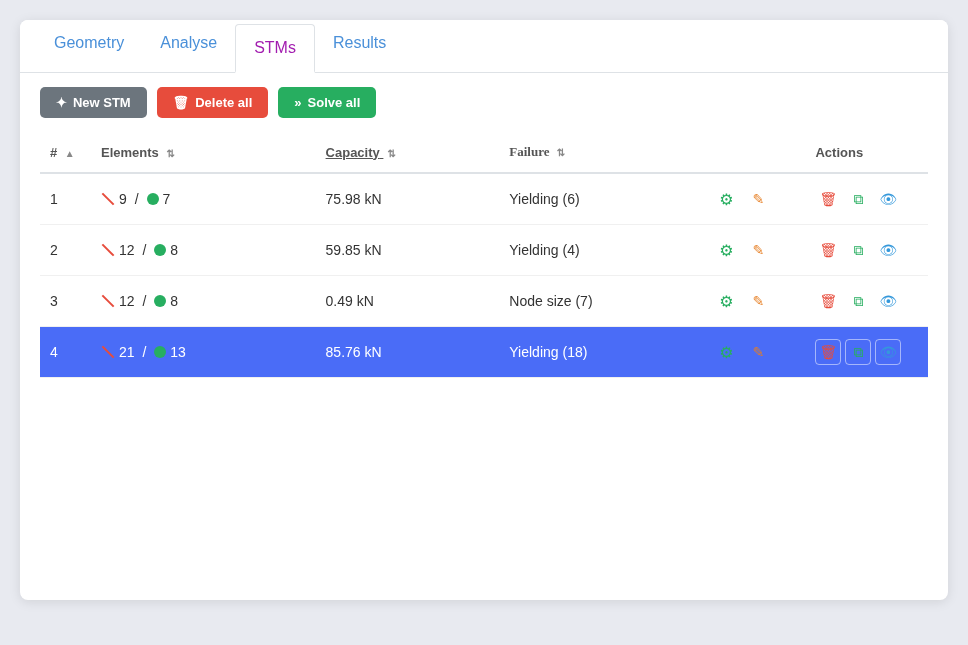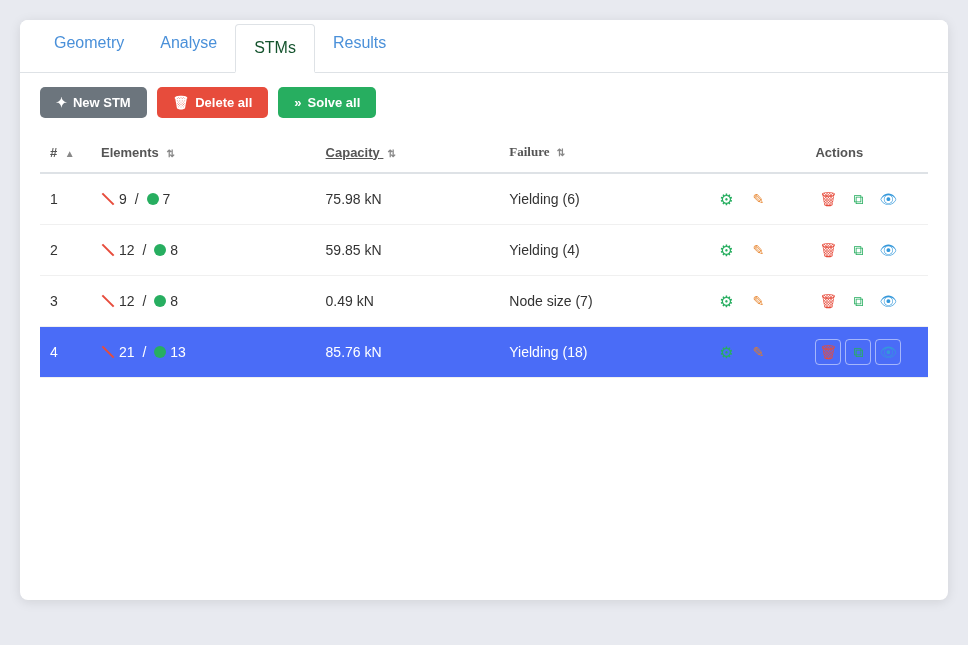--- a/index.html
+++ b/index.html
@@ -30,21 +30,21 @@
     .tab {
       padding: 14px 18px;
       font-size: 16px;
       cursor: pointer;
       color: #4a90d9;
       border-bottom: 2px solid transparent;
       margin-bottom: -1px;
       font-weight: 500;
     }
     .tab.active {
-      color: #14532d;
+      color: #a21caf;
       border-bottom: 2px solid #fff;
       background: #fff;
       border-top: 1px solid #dee2e6;
       border-left: 1px solid #dee2e6;
       border-right: 1px solid #dee2e6;
       border-radius: 4px 4px 0 0;
       margin-top: 4px;
     }
     
     .toolbar {

